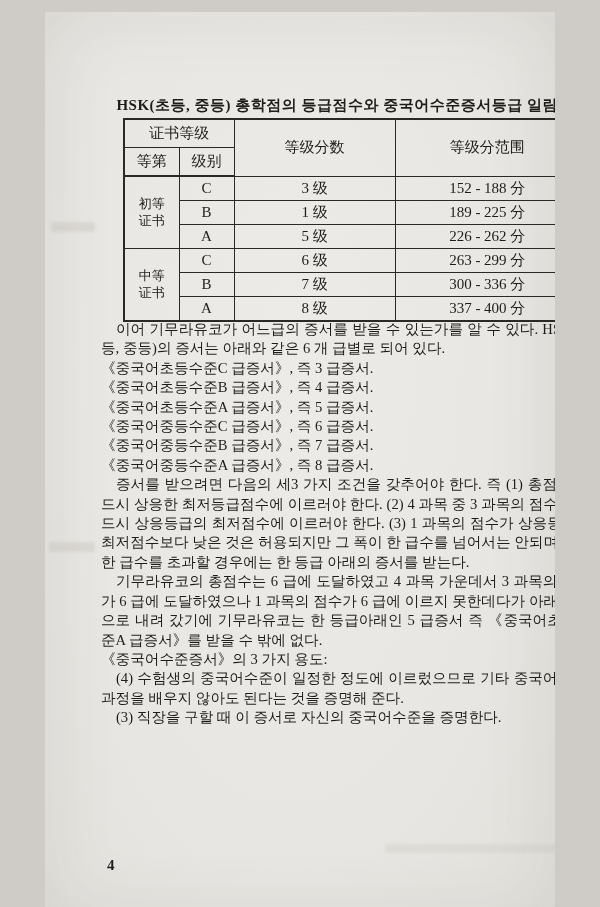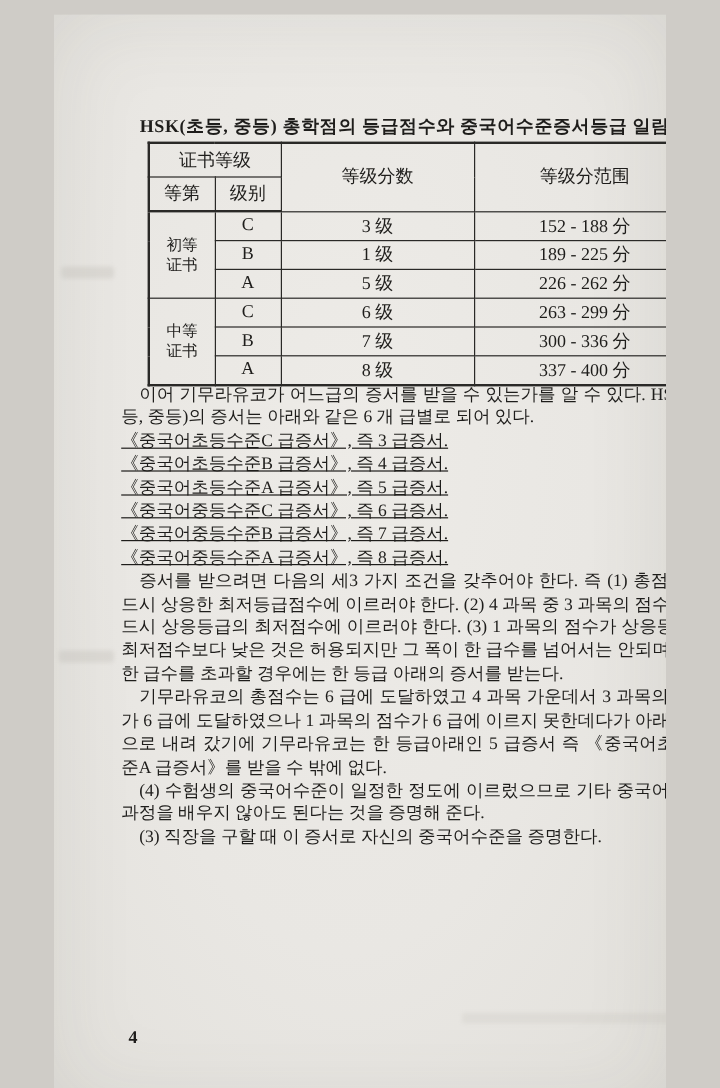--- a/index.html
+++ b/index.html
@@ -44,21 +44,21 @@
   col.c1,col.c2{width:55px;}
   col.c3{width:161px;}
   col.c4{width:185px;}
 
   .body-text{
     position:absolute;top:308px;left:56px;width:490px;
     font-size:14.6px;line-height:19.4px;text-align:justify;
   }
   .body-text p{margin:0;}
   .body-text p.indent{text-indent:15px;}
-  .cert-list div{text-align:left;text-decoration:underline;}
+  .cert-list div{text-align:left;}
 
   .page-number{
     position:absolute;left:62px;top:845px;
     font-size:15px;font-weight:bold;
   }
 </style>
 </head>
 <body>
 
 <div class="page">
@@ -131,19 +131,20 @@
     <div class="cert-list">
       <div>《중국어초등수준C 급증서》, 즉 3 급증서.</div>
       <div>《중국어초등수준B 급증서》, 즉 4 급증서.</div>
       <div>《중국어초등수준A 급증서》, 즉 5 급증서.</div>
       <div>《중국어중등수준C 급증서》, 즉 6 급증서.</div>
       <div>《중국어중등수준B 급증서》, 즉 7 급증서.</div>
       <div>《중국어중등수준A 급증서》, 즉 8 급증서.</div>
     </div>
     <p class="indent">증서를 받으려면 다음의 세3 가지 조건을 갖추어야 한다. 즉 (1) 총점이 반드시 상응한 최저등급점수에 이르러야 한다. (2) 4 과목 중 3 과목의 점수가 반드시 상응등급의 최저점수에 이르러야 한다. (3) 1 과목의 점수가 상응등급의 최저점수보다 낮은 것은 허용되지만 그 폭이 한 급수를 넘어서는 안되며 만일 한 급수를 초과할 경우에는 한 등급 아래의 증서를 받는다.</p>
     <p class="indent">기무라유코의 총점수는 6 급에 도달하였고 4 과목 가운데서 3 과목의 점수가 6 급에 도달하였으나 1 과목의 점수가 6 급에 이르지 못한데다가 아래 등급으로 내려 갔기에 기무라유코는 한 등급아래인 5 급증서 즉 《중국어초등수준A 급증서》를 받을 수 밖에 없다.</p>
+    <p>《중국어수준증서》의 3 가지 용도:</p>
     <p class="indent">(4) 수험생의 중국어수준이 일정한 정도에 이르렀으므로 기타 중국어 교과과정을 배우지 않아도 된다는 것을 증명해 준다.</p>
     <p class="indent">(3) 직장을 구할 때 이 증서로 자신의 중국어수준을 증명한다.</p>
   </div>
 
   <div class="page-number">4</div>
 
 </div>
 
 </body></html>

